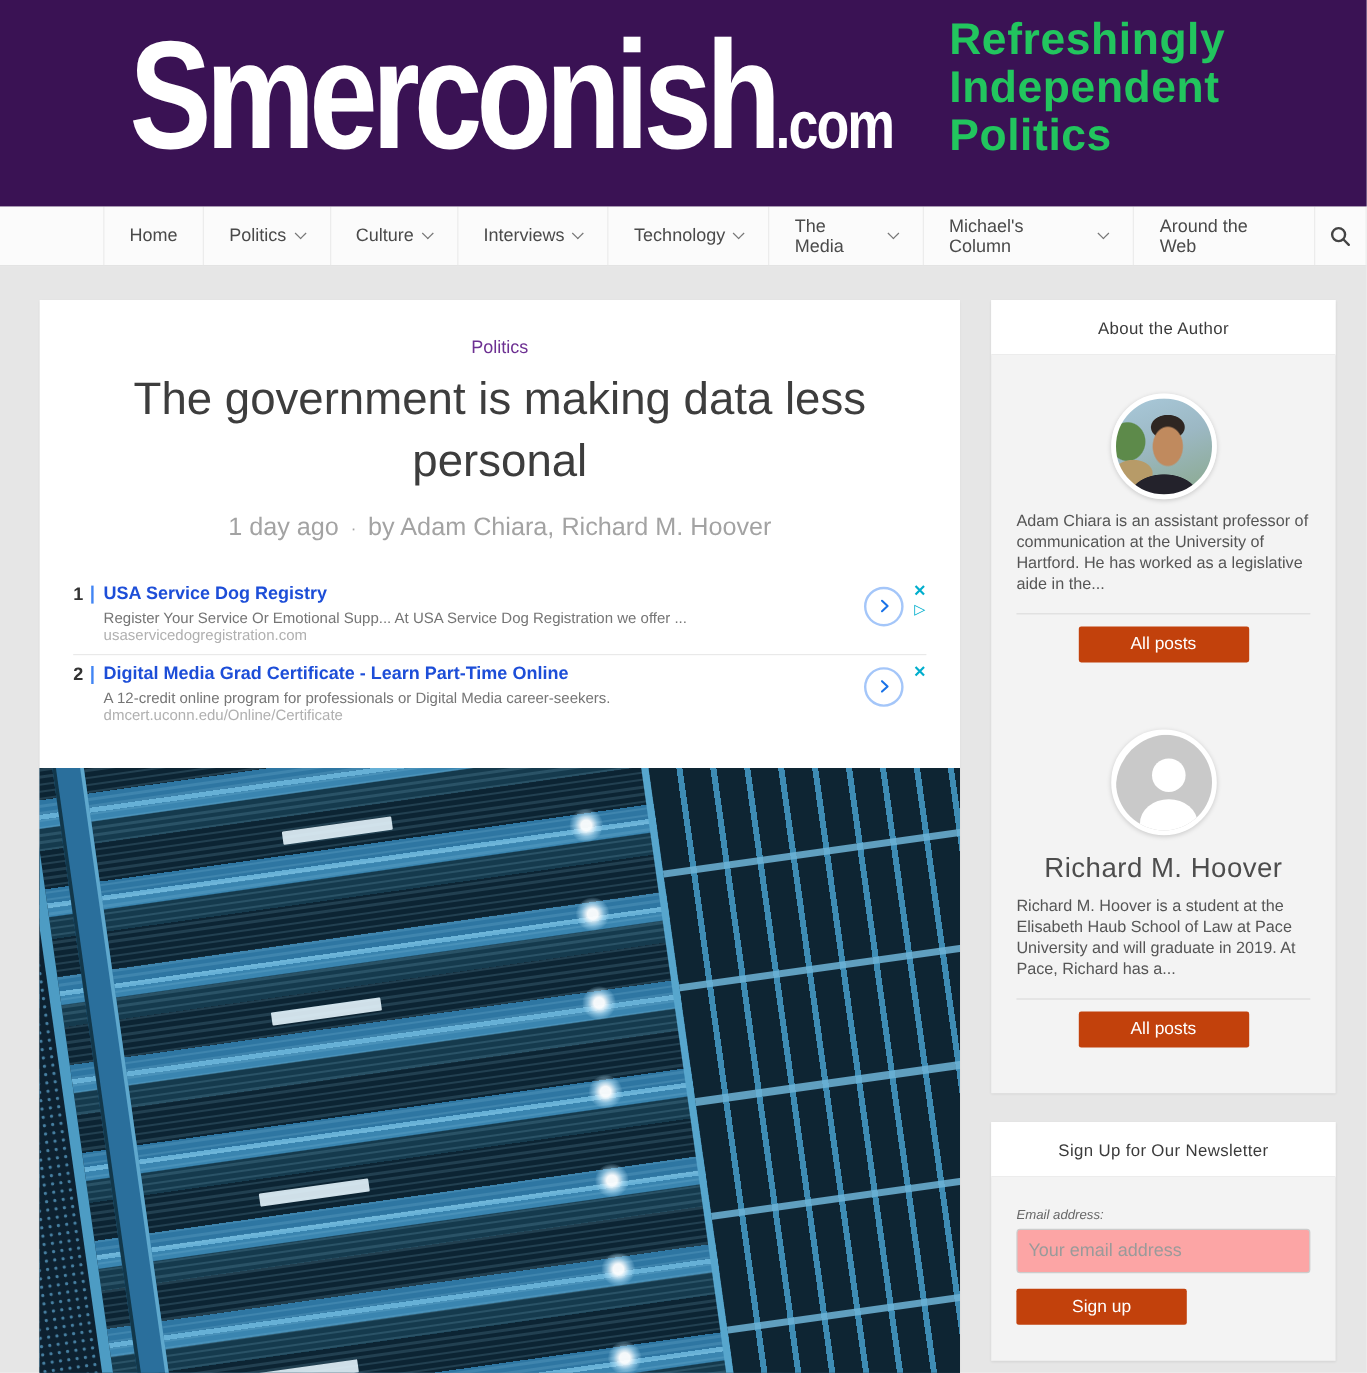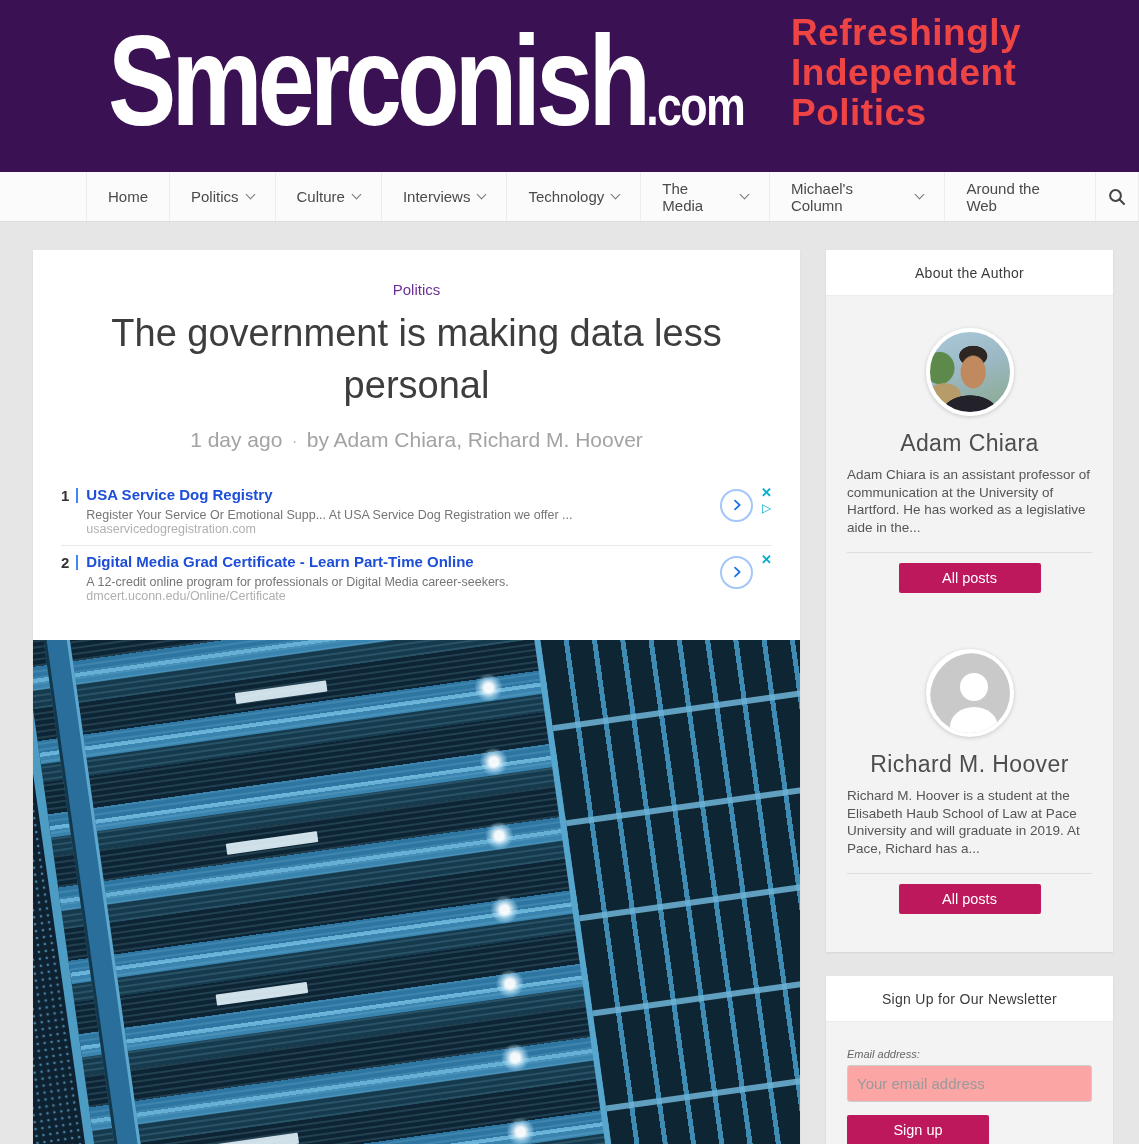--- a/index.html
+++ b/index.html
@@ -5,21 +5,21 @@
   * { margin:0; padding:0; box-sizing:border-box; }
   html,body { width:1139px; height:1144px; overflow:hidden; }
   body { background:#e6e6e6; font-family:"Liberation Sans", sans-serif; }
 
   
   .site-header { position:relative; height:172px; background:#3a1254; }
   .logo { position:absolute; left:108px; top:50%; transform:translateY(-54%) scaleX(0.8);
           transform-origin:left center; white-space:nowrap; color:#fff; }
   .logo-main { font-size:128px; font-weight:bold; letter-spacing:-6px; }
   .logo-com  { font-size:56px;  font-weight:bold; letter-spacing:-2px; }
-  .tagline { position:absolute; left:791px; top:13px; color:#ef4444;
+  .tagline { position:absolute; left:791px; top:13px; color:#22c55e;
              font-size:37px; font-weight:bold; line-height:1.08; letter-spacing:.5px; }
 
   
   .nav-bar { height:50px; background:#fbfbfb; border-bottom:1px solid #dcdcdc; }
   .nav-inner { margin-left:86px; height:100%; display:flex; align-items:stretch; }
   .nav-item { display:flex; align-items:center; padding:0 21px; font-size:15px; color:#4a4a4a;
               border-left:1px solid #ececec; cursor:pointer; }
   .nav-item:last-child { border-right:1px solid #ececec; }
   .caret { display:inline-block; width:7px; height:7px; border-right:1.6px solid #777;
            border-bottom:1.6px solid #777; transform:rotate(45deg); margin-left:8px; margin-top:-4px; }
@@ -93,21 +93,21 @@
       radial-gradient(ellipse 46px 30px at 50% 102%, #23222b 0 60%, transparent 62%),
       radial-gradient(ellipse 20px 26px at 54% 50%, #c08a5e 0 60%, rgba(192,138,94,0) 66%),
       radial-gradient(ellipse 22px 16px at 54% 30%, #2e2622 0 62%, transparent 66%),
       radial-gradient(ellipse 26px 18px at 18% 78%, #b79b68 0 60%, transparent 64%),
       radial-gradient(ellipse 24px 26px at 12% 45%, #5d8a4a 0 60%, transparent 64%),
       linear-gradient(160deg, #a9c9da 0%, #9cb8c4 45%, #8aa98c 100%); }
   .avatar-placeholder { background:#fff; }
   .author-name { text-align:center; margin-top:14px; font-size:23px; color:#4d4d4d; letter-spacing:.4px; }
   .author-bio { margin:9px 21px 0; font-size:13.5px; line-height:17.5px; color:#555; }
   .author-footer { margin:16px 21px 0; border-top:1px solid #ddd; padding:10px 0 0; text-align:center; }
-  .btn-purple { display:inline-block; background:#be185d; color:#fff; font-size:14.5px;
+  .btn-purple { display:inline-block; background:#c2410c; color:#fff; font-size:14.5px;
                 padding:7px 0; width:142px; text-align:center; border:none; border-radius:2px; cursor:pointer; }
   .author-block.second { margin-top:56px; }
   .about-card { padding-bottom:38px; }
 
   
   .newsletter-body { padding:26px 21px 30px; }
   .email-label { font-size:11px; color:#666;font-style:italic; }
   .email-input { margin-top:5px; width:100%; height:37px; background:#fca5a5; border:1px solid #ccc;
                  border-radius:3px; font-size:15px; color:#444; padding:0 9px;
                  font-family:"Liberation Sans", sans-serif; }
@@ -245,21 +245,20 @@
     </div>
   </main>
 
   <aside class="sidebar">
 
     <section class="side-card about-card">
       <div class="card-header">About the Author</div>
 
       <div class="author-block">
         <div class="avatar avatar-photo"></div>
-        <div class="author-name">Adam Chiara</div>
         <p class="author-bio">Adam Chiara is an assistant professor of communication at the University of Hartford. He has worked as a legislative aide in the...</p>
         <div class="author-footer">
           <button class="btn-purple">All posts</button>
         </div>
       </div>
 
       <div class="author-block second">
         <div class="avatar avatar-placeholder">
           <svg width="88" height="88" viewBox="0 0 88 88">
             <circle cx="44" cy="44" r="44" fill="#c9c9c9"></circle>

